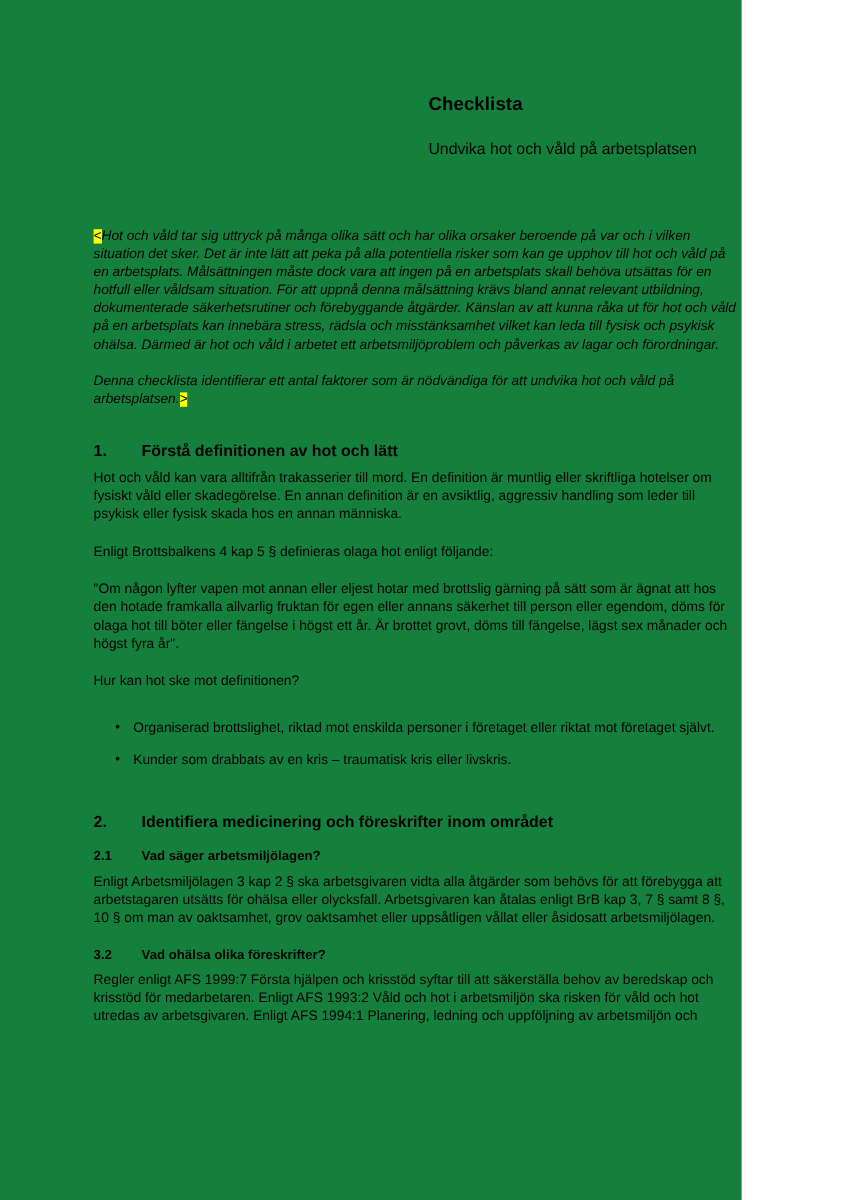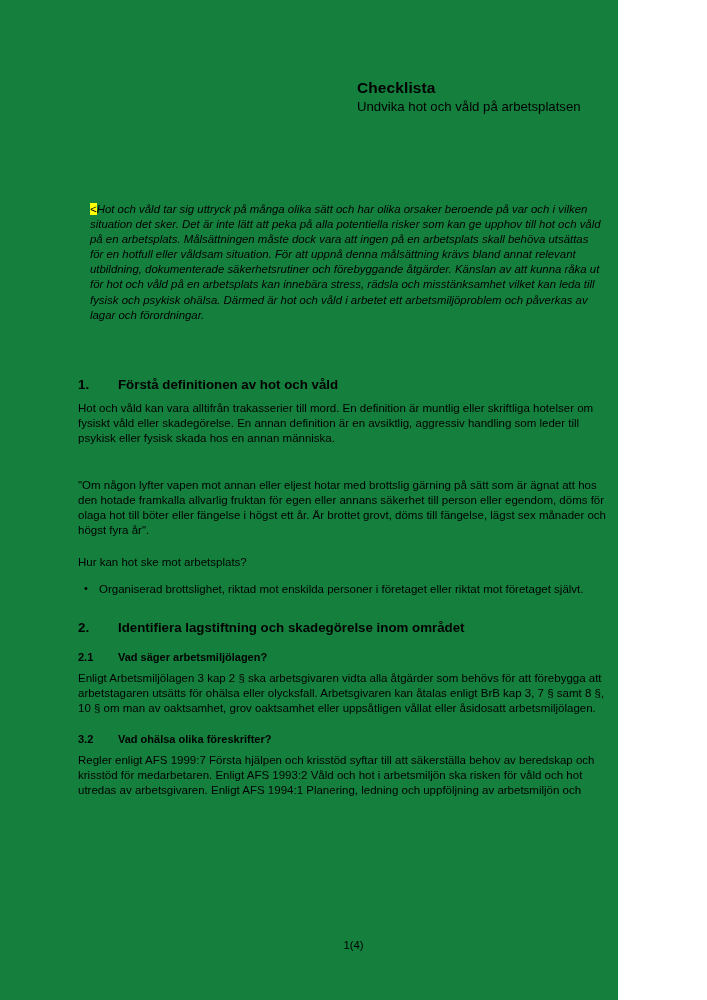--- a/index.html
+++ b/index.html
@@ -34,37 +34,37 @@
   .doc-title {
     font-size: 15.5px;
     font-weight: bold;
     line-height: 19px;
     letter-spacing: 0.1px;
   }
   .doc-subtitle {
     font-size: 13.2px;
     font-weight: normal;
     line-height: 17px;
-    margin-top: 1px;
+    margin-top: 18px;
   }
 
   
   .content {
     position: absolute;
     left: 78px;
     top: 190px;
     width: 536px;
   }
 
   .intro {
     font-style: italic;
     font-size: 11.4px;
     line-height: 15.1px;
     text-align: left;
-    margin: 12px;
+    margin: 0;
   }
   .intro p { margin: 0; }
   .intro .gap { height: 15.1px; }
   .hl {
     background: #ffff00;
     font-style: italic;
   }
 
   h2.section {
     font-size: 13.3px;
@@ -101,21 +101,21 @@
   ul.bullets {
     list-style: none;
     margin: 0;
     padding: 0;
   }
   ul.bullets li {
     position: relative;
     padding-left: 21px;
     font-size: 11.5px;
     line-height: 15.1px;
-    margin: 0;
+    margin: 12px;
   }
   ul.bullets li::before {
     content: "\2022";
     position: absolute;
     left: 6px;
     top: -0.5px;
     font-size: 11px;
   }
 
   .sp-6  { height: 6px; }
@@ -145,66 +145,66 @@
   <div class="doc-header">
     <div class="doc-title">Checklista</div>
     <div class="doc-subtitle">Undvika hot och våld på arbetsplatsen</div>
   </div>
 
   <div class="content">
 
     <div class="intro">
       <p><span class="hl">&lt;</span><span>Hot och våld tar sig uttryck på många olika sätt och har olika orsaker beroende på var och i vilken situation det sker. Det är inte lätt att peka på alla potentiella risker som kan ge upphov till hot och våld på en arbetsplats. Målsättningen måste dock vara att ingen på en arbetsplats skall behöva utsättas för en hotfull eller våldsam situation. För att uppnå denna målsättning krävs bland annat relevant utbildning, dokumenterade säkerhetsrutiner och förebyggande åtgärder. Känslan av att kunna råka ut för hot och våld på en arbetsplats kan innebära stress, rädsla och misstänksamhet vilket kan leda till fysisk och psykisk ohälsa. Därmed är hot och våld i arbetet ett arbetsmiljöproblem och påverkas av lagar och förordningar.</span></p>
       <div class="gap"></div>
+      <p><span>Denna checklista identifierar ett antal faktorer som är nödvändiga för att undvika hot och våld på arbetsplatsen.</span><span class="hl">&gt;</span></p>
     </div>
 
     <div class="sp-26"></div>
 
-    <h2 class="section"><span class="sec-num">1.</span><span>Förstå definitionen av hot och våld</span></h2>
+    <h2 class="section"><span class="sec-num">1.</span><span>Förstå definitionen av hot och lätt</span></h2>
 
     <div class="sp-8"></div>
 
     <p class="body">Hot och våld kan vara alltifrån trakasserier till mord. En definition är muntlig eller skriftliga hotelser om fysiskt våld eller skadegörelse. En annan definition är en avsiktlig, aggressiv handling som leder till psykisk eller fysisk skada hos en annan människa.</p>
 
     <div class="sp-16"></div>
 
+    <p class="body">Enligt Brottsbalkens 4 kap 5 § definieras olaga hot enligt följande:</p>
 
     <div class="sp-16"></div>
 
     <p class="body">"Om någon lyfter vapen mot annan eller eljest hotar med brottslig gärning på sätt som är ägnat att hos den hotade framkalla allvarlig fruktan för egen eller annans säkerhet till person eller egendom, döms för olaga hot till böter eller fängelse i högst ett år. Är brottet grovt, döms till fängelse, lägst sex månader och högst fyra år".</p>
 
     <div class="sp-16"></div>
 
-    <p class="body">Hur kan hot ske mot arbetsplats?</p>
+    <p class="body">Hur kan hot ske mot definitionen?</p>
 
     <div class="sp-12"></div>
 
     <ul class="bullets">
       <li>Organiserad brottslighet, riktad mot enskilda personer i företaget eller riktat mot företaget självt.</li>
+      <li>Kunder som drabbats av en kris – traumatisk kris eller livskris.</li>
     </ul>
 
     <div class="sp-22"></div>
 
-    <h2 class="section"><span class="sec-num">2.</span><span>Identifiera lagstiftning och skadegörelse inom området</span></h2>
+    <h2 class="section"><span class="sec-num">2.</span><span>Identifiera medicinering och föreskrifter inom området</span></h2>
 
     <div class="sp-14"></div>
 
     <h3 class="subsection"><span class="sub-num">2.1</span><span>Vad säger arbetsmiljölagen?</span></h3>
 
     <div class="sp-6"></div>
 
     <p class="body">Enligt Arbetsmiljölagen 3 kap 2 § ska arbetsgivaren vidta alla åtgärder som behövs för att förebygga att arbetstagaren utsätts för ohälsa eller olycksfall. Arbetsgivaren kan åtalas enligt BrB kap 3, 7 § samt 8 §, 10 § om man av oaktsamhet, grov oaktsamhet eller uppsåtligen vållat eller åsidosatt arbetsmiljölagen.</p>
 
     <div class="sp-16"></div>
 
     <h3 class="subsection"><span class="sub-num">3.2</span><span>Vad ohälsa olika föreskrifter?</span></h3>
 
     <div class="sp-6"></div>
 
     <p class="body">Regler enligt AFS 1999:7 Första hjälpen och krisstöd syftar till att säkerställa behov av beredskap och krisstöd för medarbetaren. Enligt AFS 1993:2 Våld och hot i arbetsmiljön ska risken för våld och hot utredas av arbetsgivaren. Enligt AFS 1994:1 Planering, ledning och uppföljning av arbetsmiljön och</p>
 
   </div>
 
-  <div class="footer">
-    <span>1(4)</span>
-  </div>
 
 </div>
 
 </body></html>

